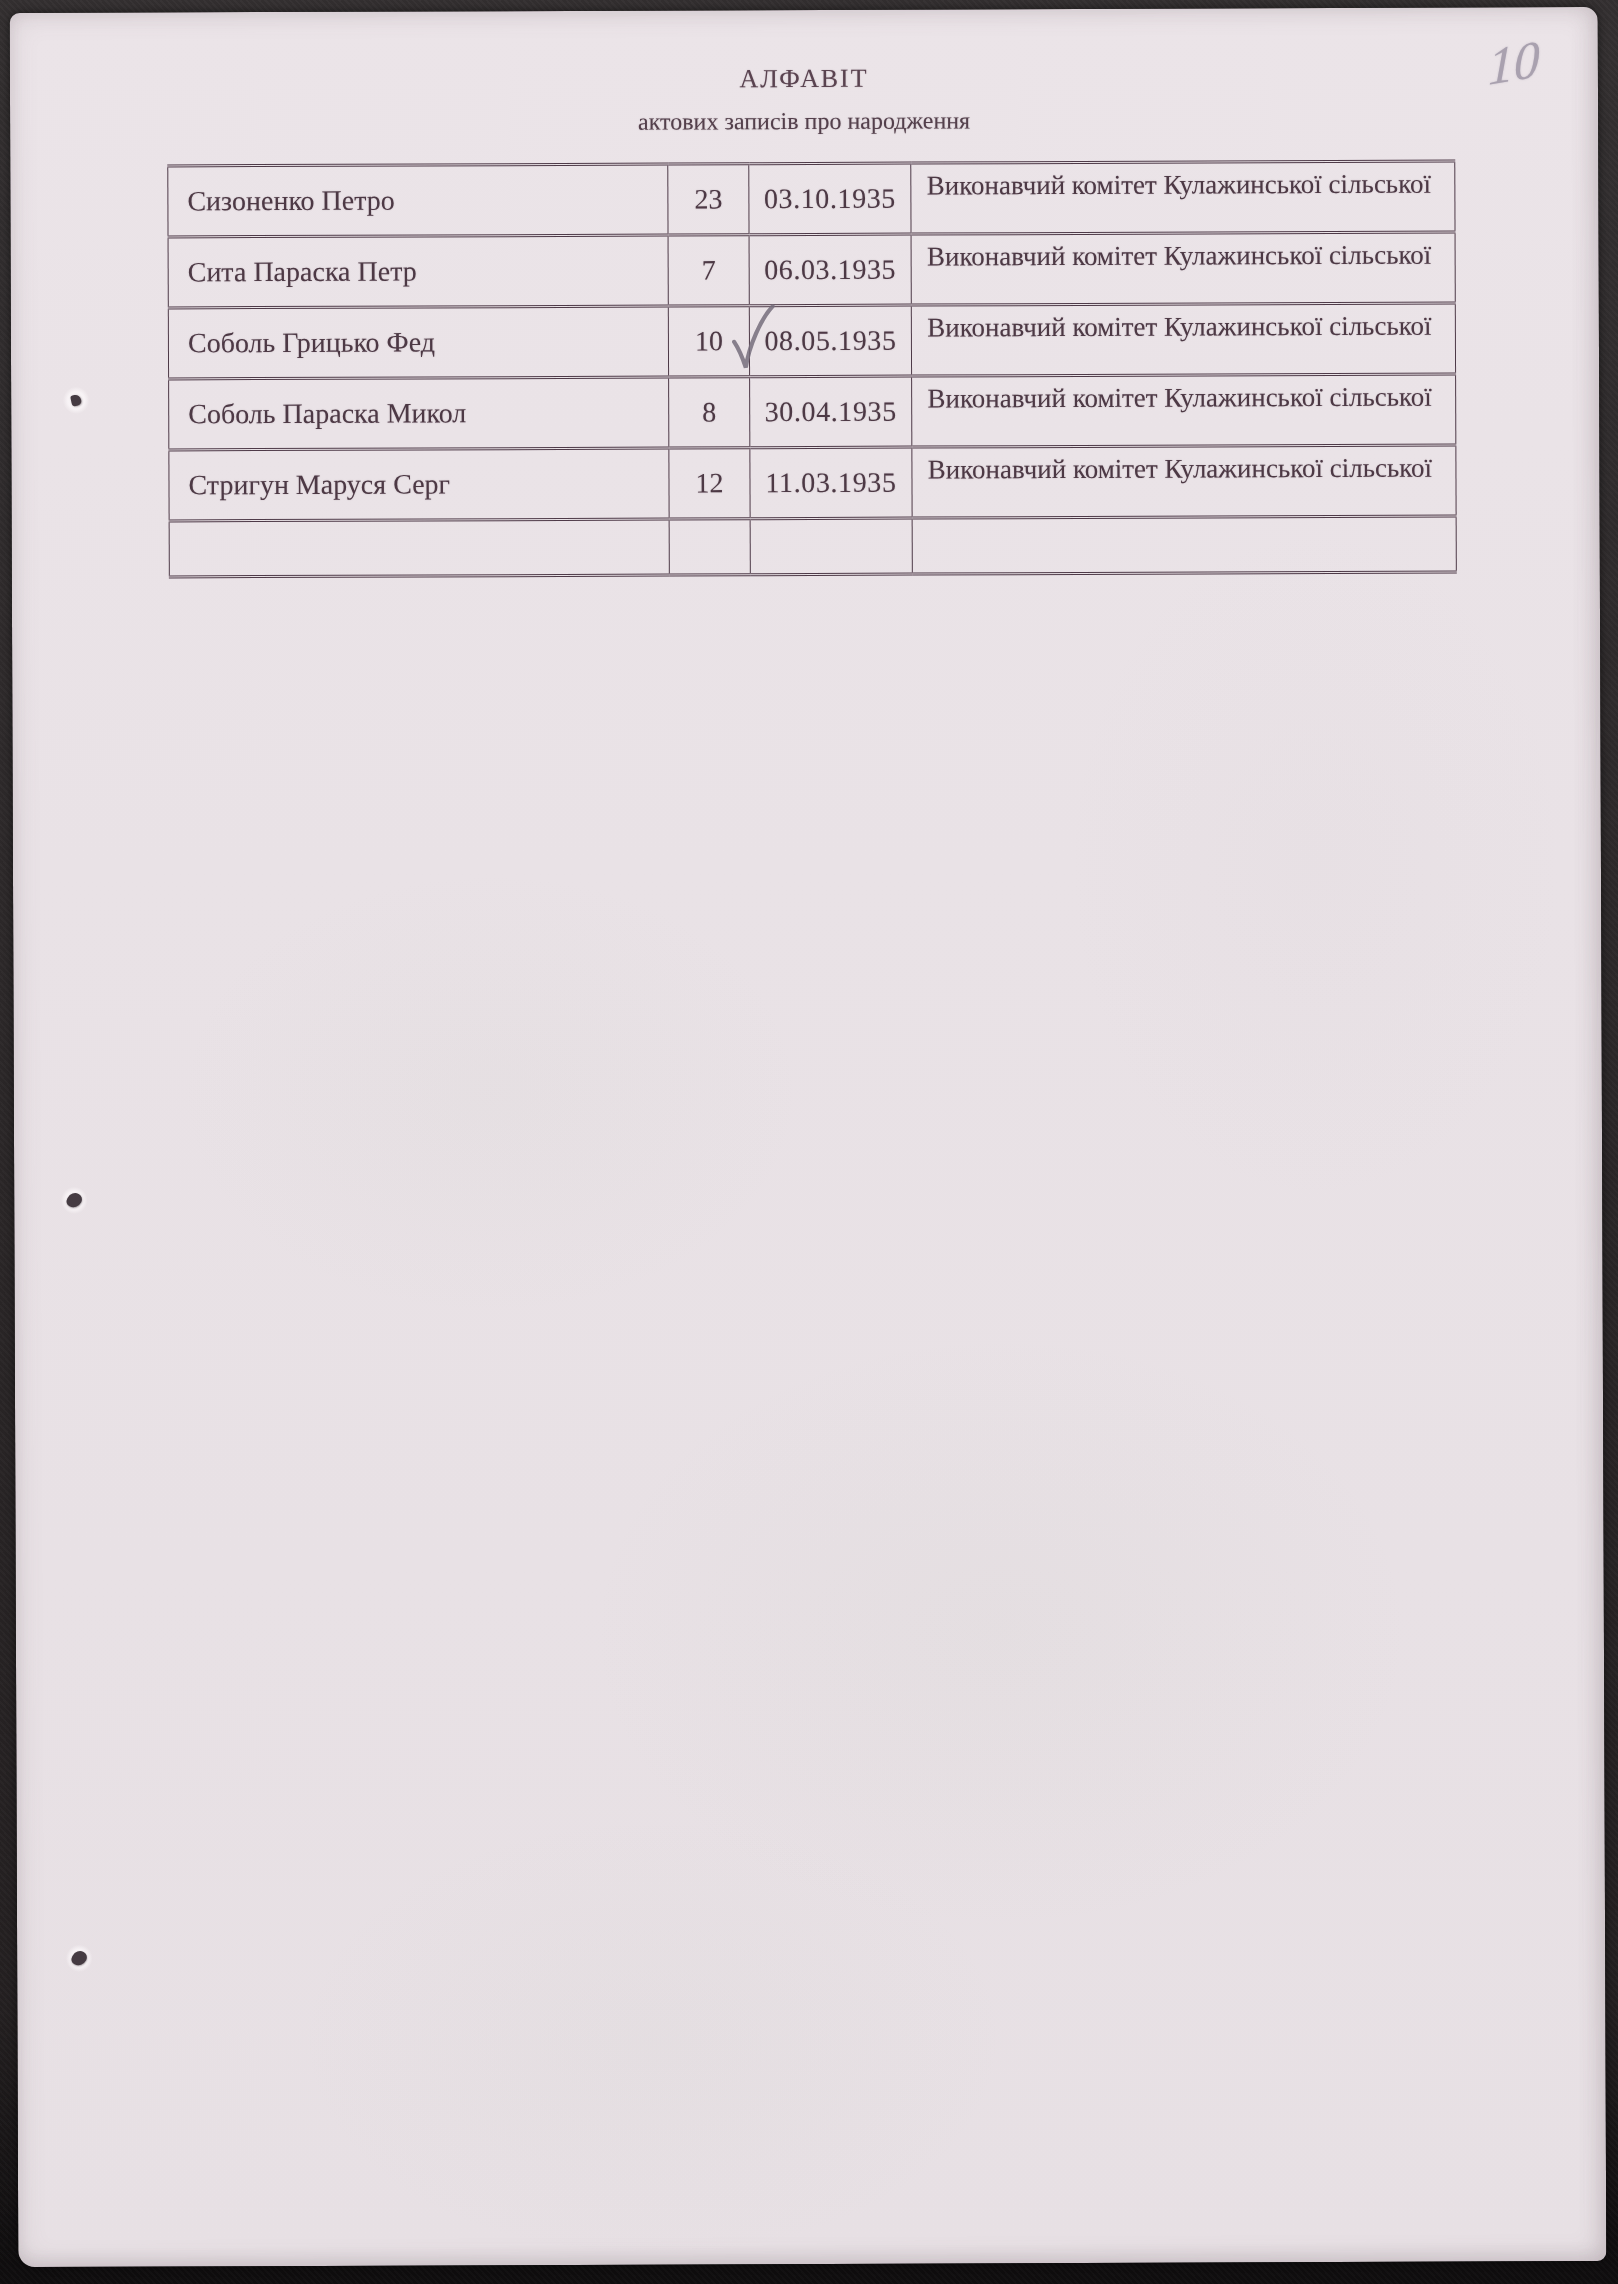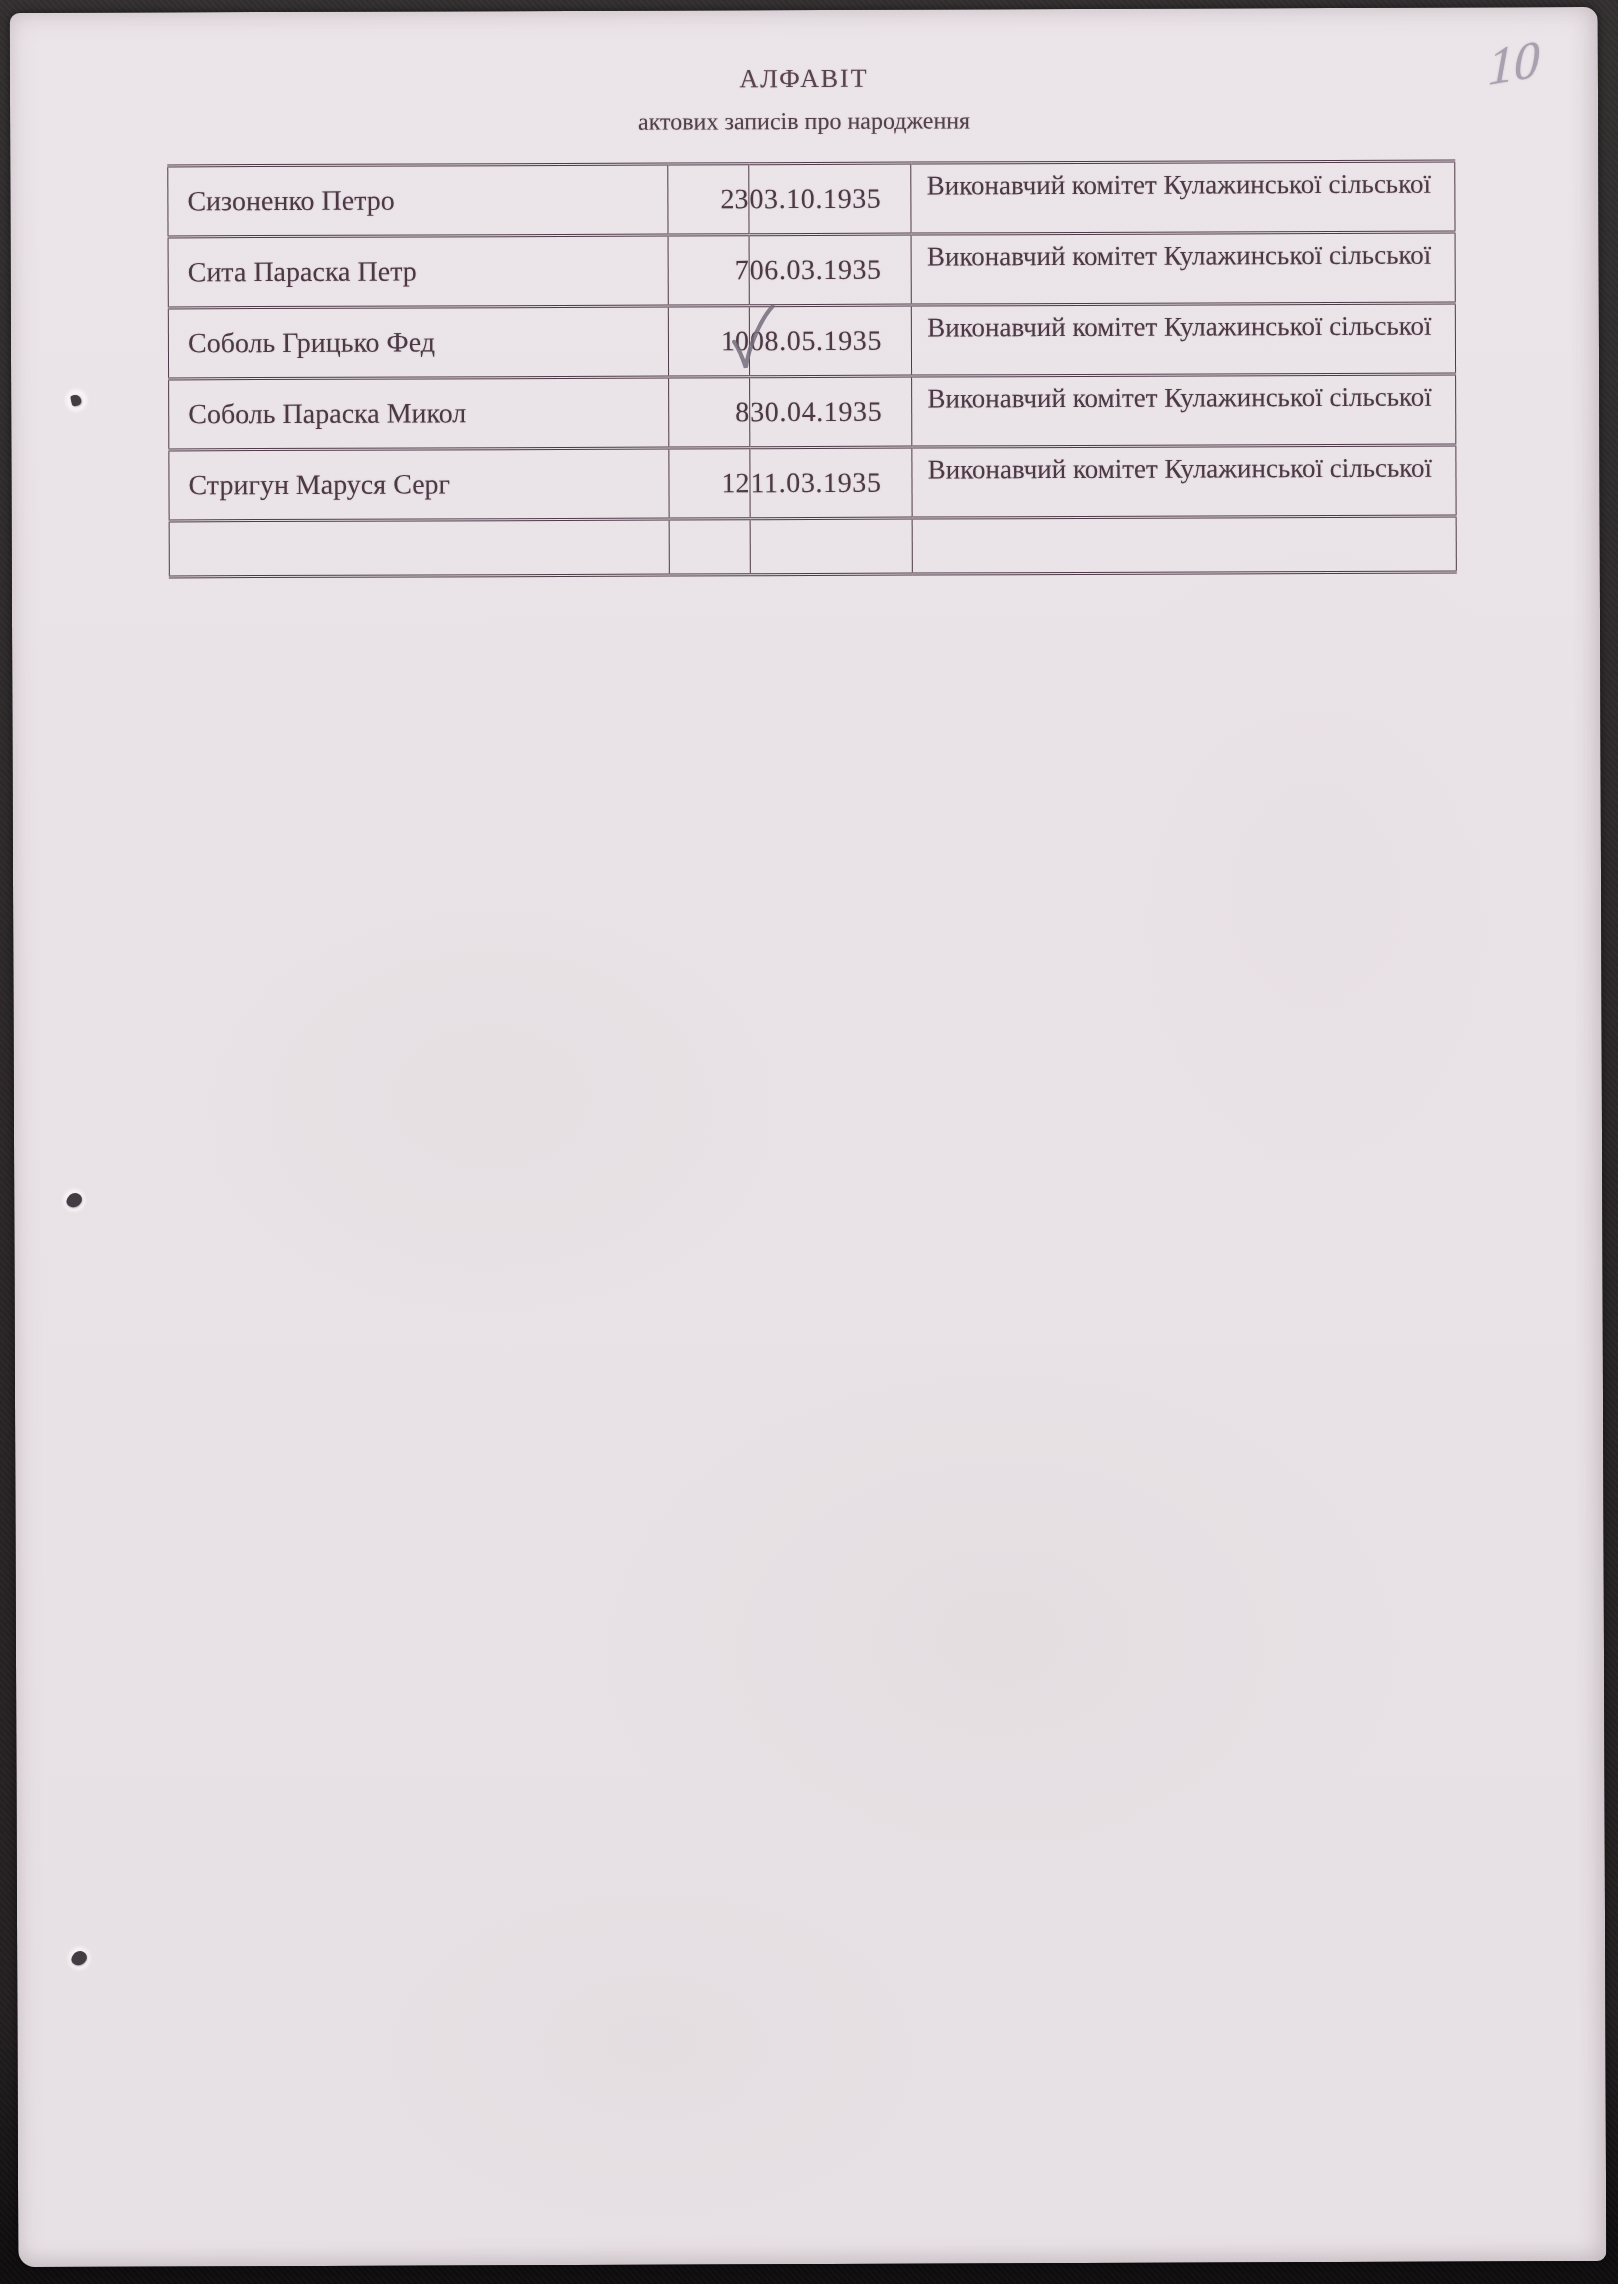--- a/index.html
+++ b/index.html
@@ -55,22 +55,22 @@
   .records td{
     border-left:1.9px solid #4e3a48;border-right:1.9px solid #4e3a48;
     border-top:3.8px double #4e3a48;border-bottom:3.8px double #4e3a48;
     color:#4d3945;font-size:28px;
     text-shadow:0 0 1.3px rgba(77,57,69,0.35);
     overflow:hidden;padding:0;
   }
   .records tr{height:71px;}
   .records tr.empty-row{height:56px;}
   td.c-name{padding-left:19px;vertical-align:middle;}
-  td.c-num{text-align:right;vertical-align:middle;}
-  td.c-date{vertical-align:middle;letter-spacing:0.6px;}
+  td.c-num{text-align:center;vertical-align:middle;}
+  td.c-date{text-align:center;vertical-align:middle;letter-spacing:0.6px;}
   td.c-office{
     padding:3.8px 11.5px 0 15.4px;vertical-align:top;
     font-size:27px;line-height:34px;
   }
   
   .checkmark{position:absolute;left:718px;top:293px;width:49px;height:72px;}
   
   .hole{position:absolute;width:22px;height:23px;}
   .hole::before{
     content:"";position:absolute;inset:-6.4px;border-radius:50%;

